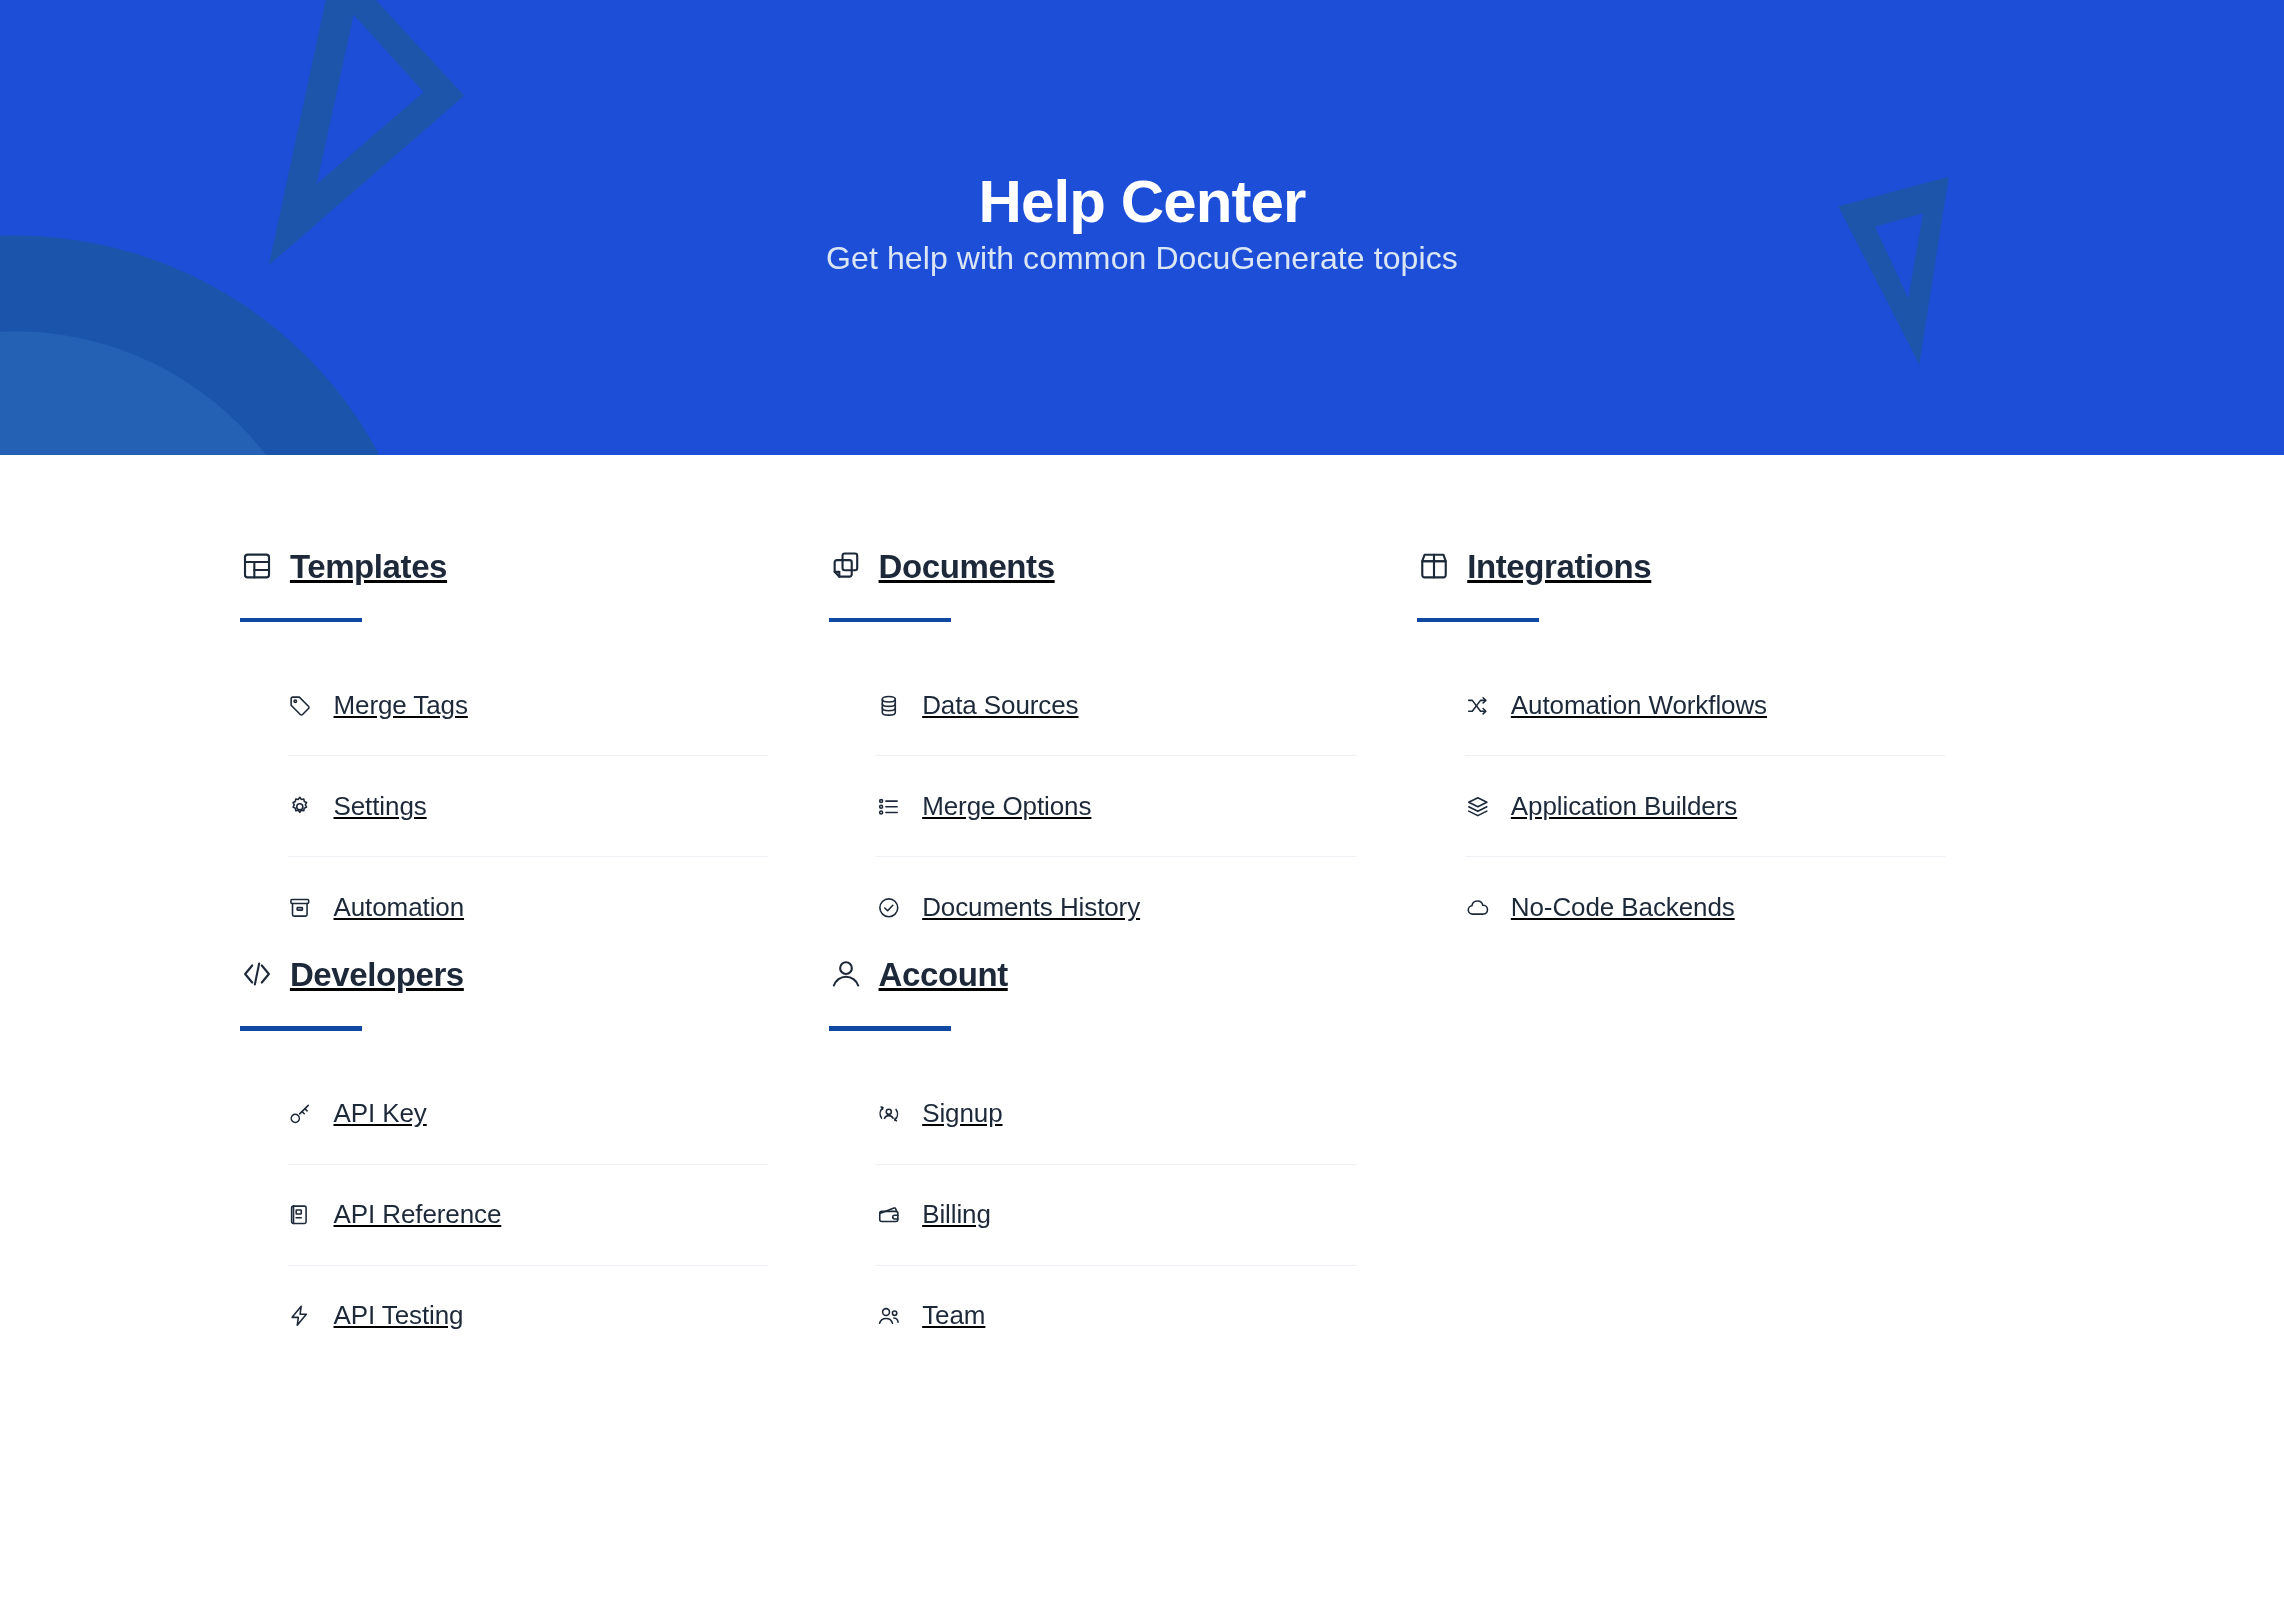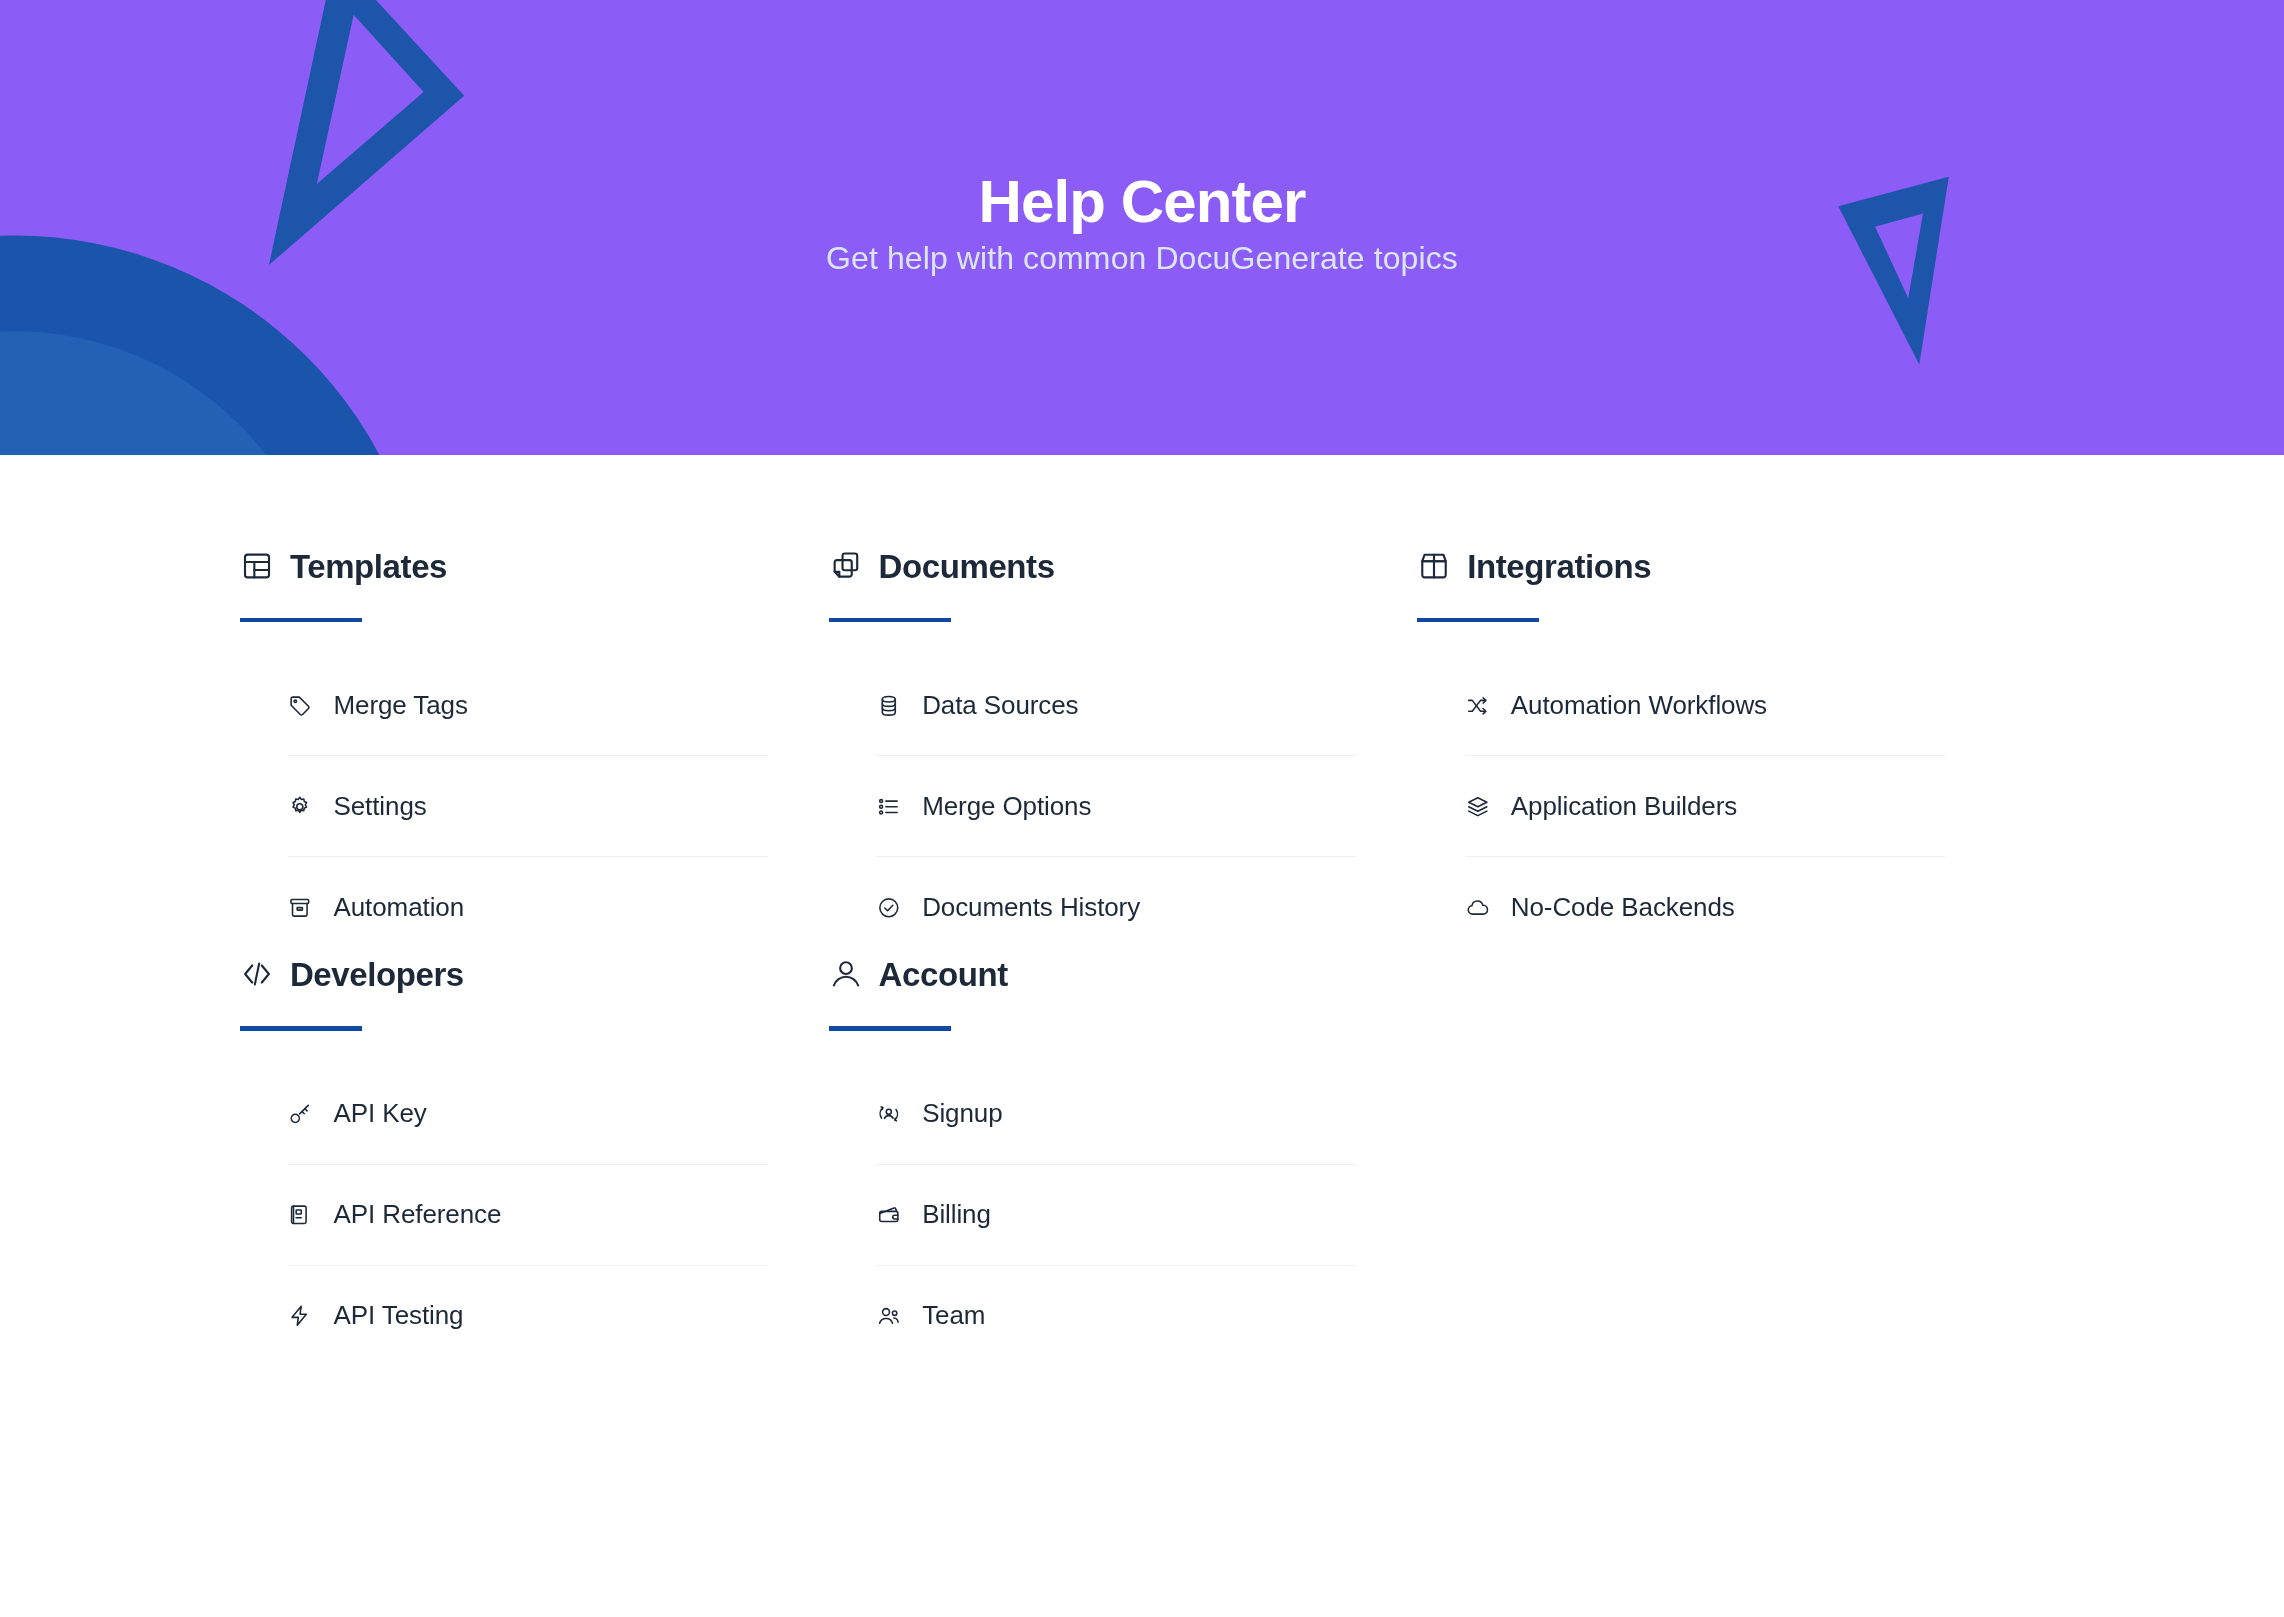--- a/index.html
+++ b/index.html
@@ -10,21 +10,21 @@
     background: #ffffff;
     font-family: "Liberation Sans", sans-serif;
     -webkit-font-smoothing: antialiased;
   }
 
   
   .hero {
     position: relative;
     width: 2284px;
     height: 455px;
-    background: #8b5cf6;
+    background: #1d4ed8;
     overflow: hidden;
   }
   .hero-deco {
     position: absolute;
     inset: 0;
     width: 2284px;
     height: 455px;
     pointer-events: none;
   }
   .hero-inner {
@@ -50,20 +50,21 @@
     font-size: 32px;
     font-weight: 400;
     margin-top: 7px;
     letter-spacing: 0.1px;
   }
 
   
   .main {
     width: 2188px;
     padding: 0 0 0 0;
+    text-decoration: underline;
   }
   .grid-wrap {
     width: 1717px;
     margin: 0 auto;
     padding-top: 94px;
   }
   .grid {
     display: grid;
     grid-template-columns: repeat(3, 1fr);
     column-gap: 49px;

